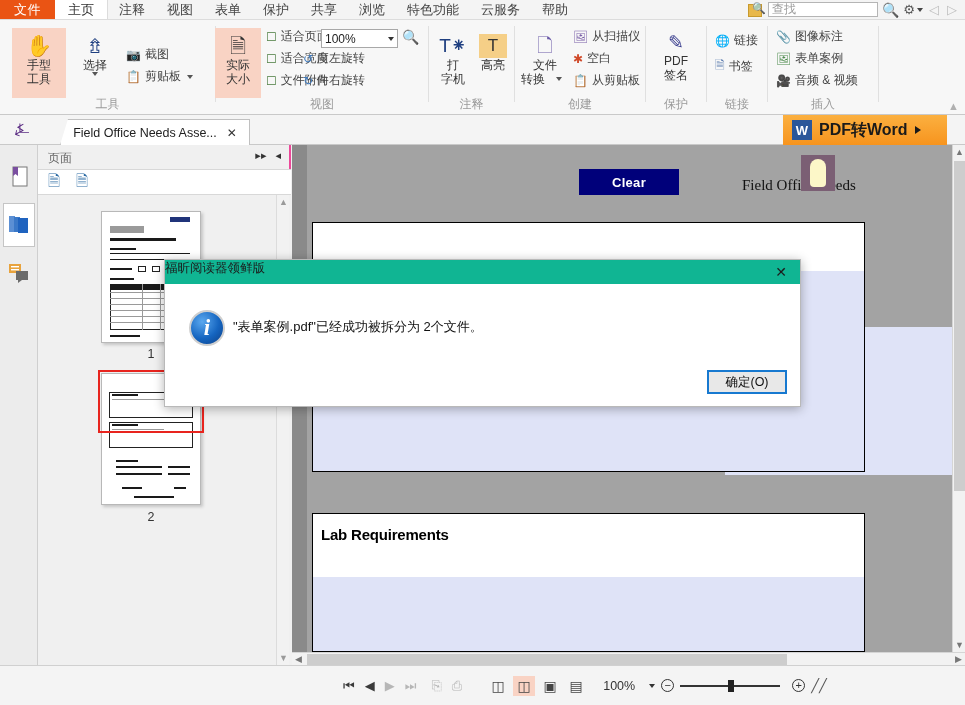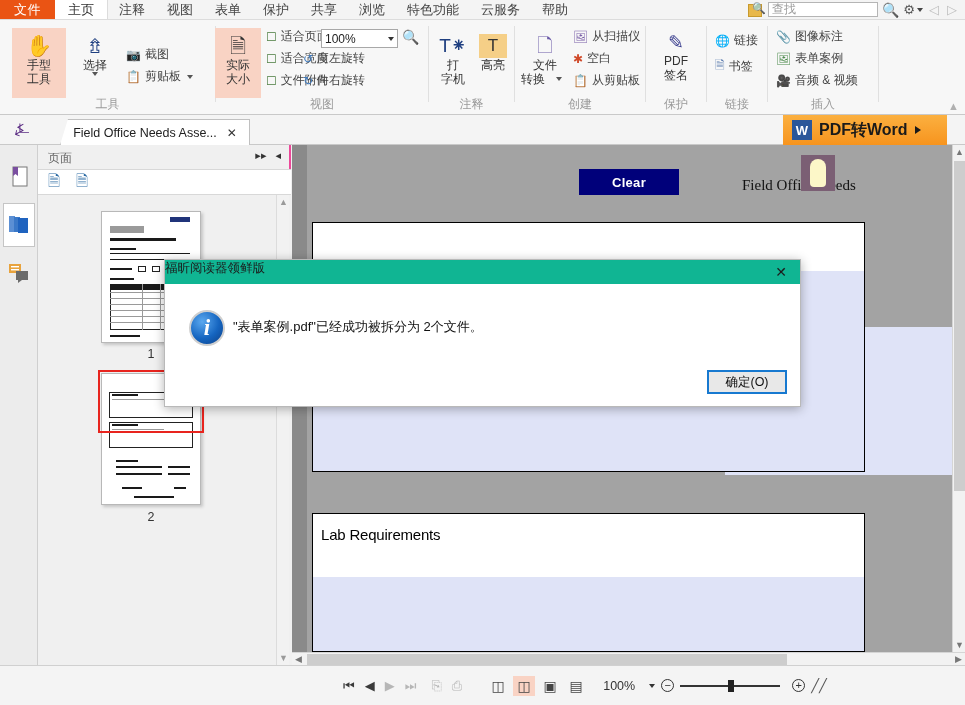--- a/index.html
+++ b/index.html
@@ -250,21 +250,21 @@
     position: absolute; width: 34px; height: 36px; background: #7b5f74;
     display: flex; align-items: center; justify-content: center;
   }
   .bulb .glass {
     width: 16px; height: 28px; background: #fcf7c8;
     border-radius: 8px 8px 4px 4px;
   }
   .field-box { position: absolute; border: 1px solid #000; background: #fff; }
   .field-fill { position: absolute; background: #dfe3f7; }
   .sec-title {
-    position: absolute; font-size: 15px; font-weight: normal; color: #000;
+    position: absolute; font-size: 15px; font-weight: bold; color: #000;
     font-family: "Liberation Sans", sans-serif; letter-spacing: -.2px;
   }
   .sec-text {
     position: absolute; font-size: 13.5px; color: #000;
     font-family: "Liberation Serif", "DejaVu Serif", serif;
   }
 
   
   .statusbar {
     position: absolute; left: 0; bottom: 0; width: 965px; height: 40px;

